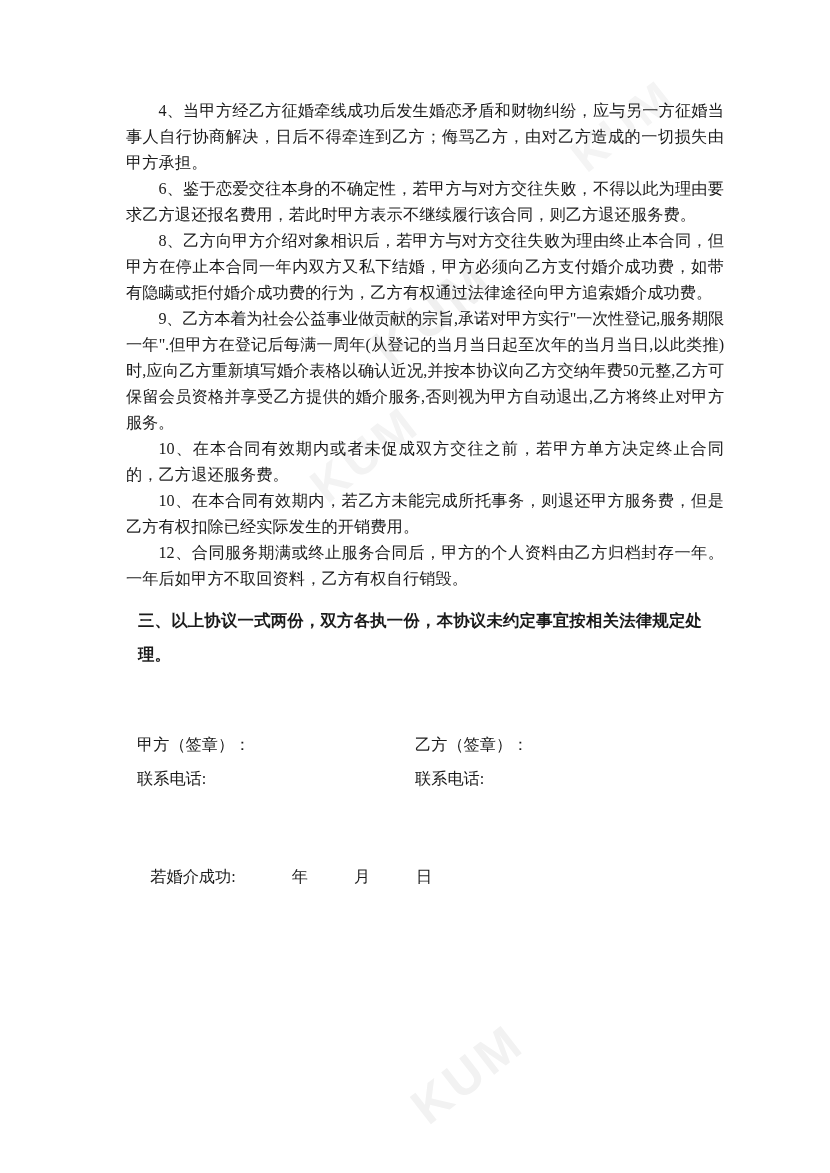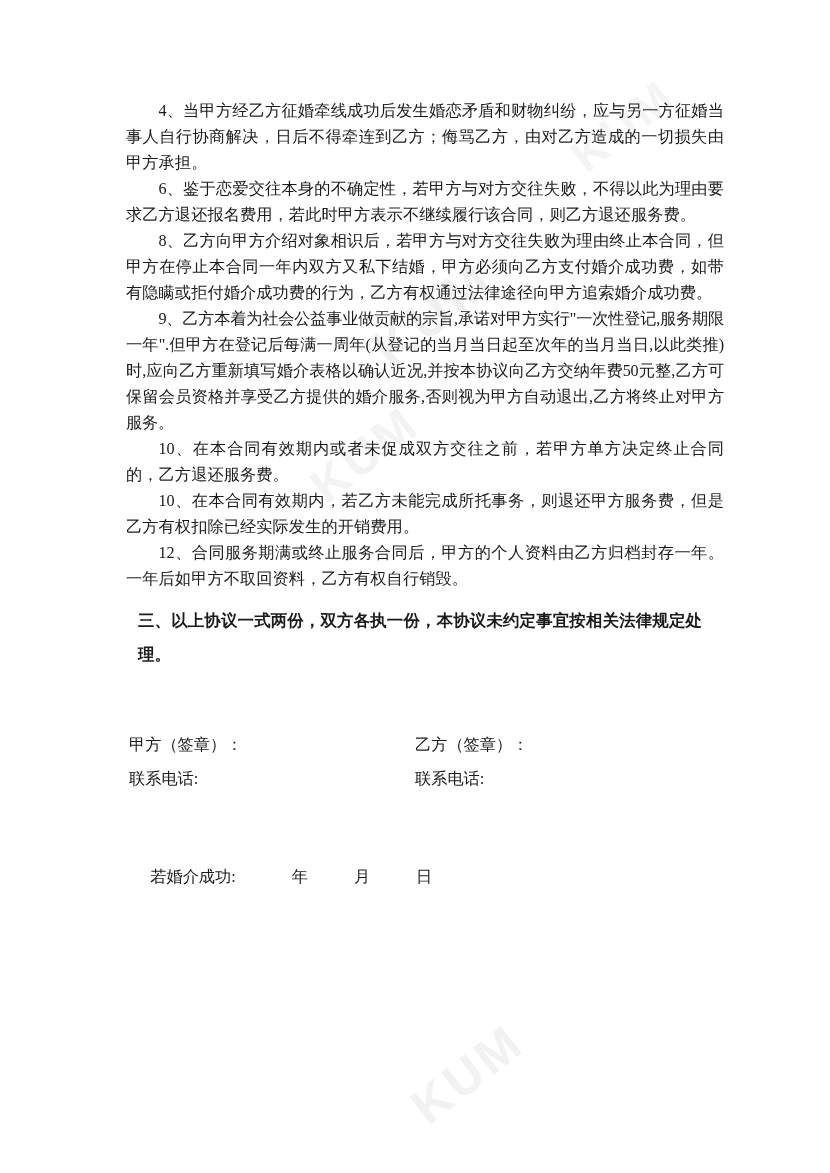--- a/index.html
+++ b/index.html
@@ -88,21 +88,21 @@
     margin: 0;
   }
   .sig-row {
     position: relative;
     height: 34px;
     line-height: 34px;
     font-size: 16.2px;
   }
   .sig-col-a {
     position: absolute;
-    left: 3px;
+    left: 11px;
     white-space: nowrap;
     text-align: right;
   }
   .sig-col-b {
     position: absolute;
     left: 289px;
     white-space: nowrap;
   }
 
   

